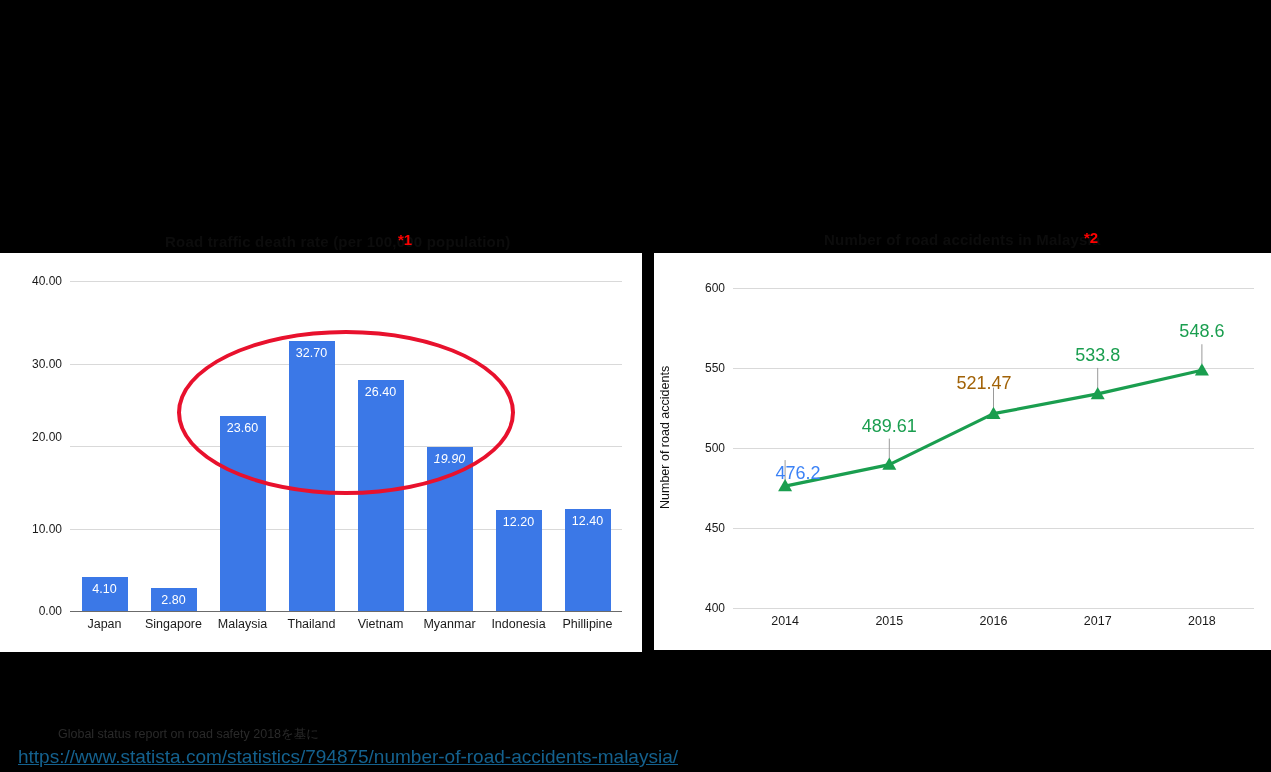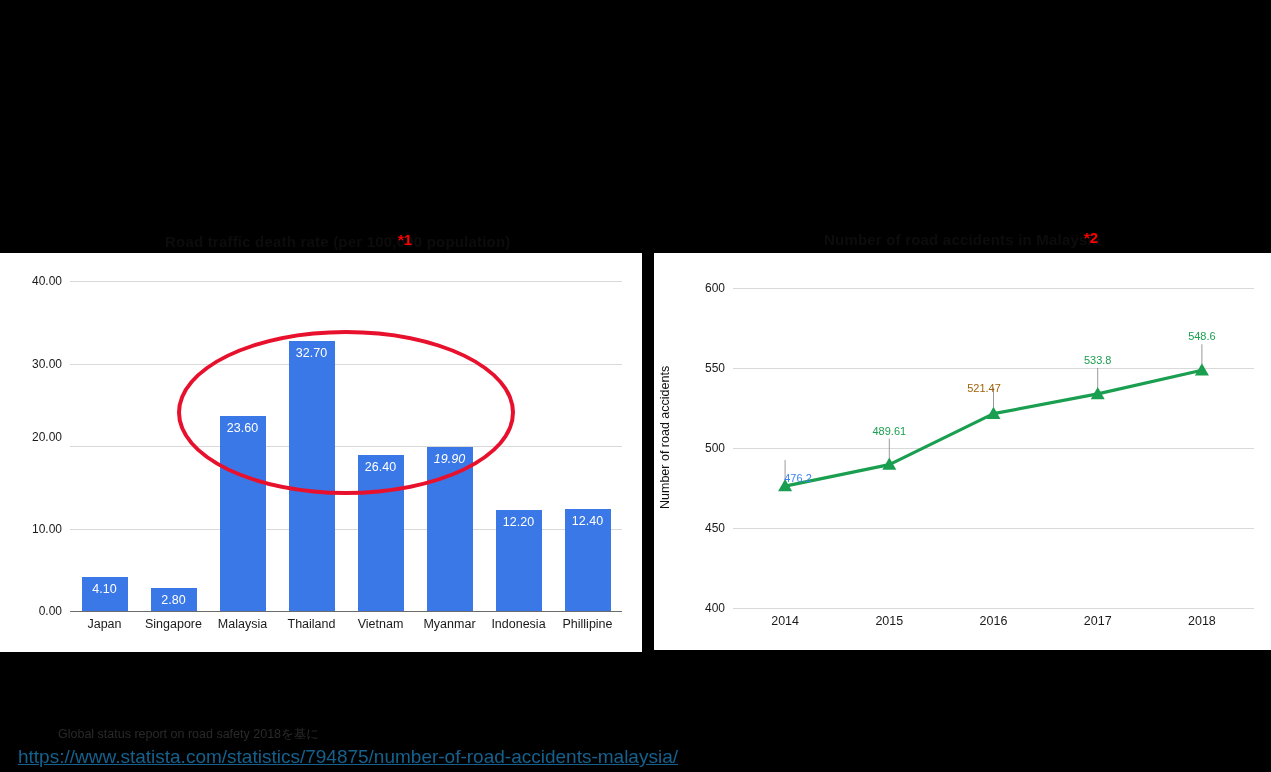--- a/index.html
+++ b/index.html
@@ -109,21 +109,21 @@
   }
 
   
   #line-plot {
     left: 733px; top: 288px; width: 521px; height: 320px;
   }
   #line-svg { position: absolute; inset: 0; overflow: visible; }
   .pt-label {
     position: absolute;
     transform: translate(-50%, -100%);
-    font-size: 11px;
+    font-size: 18px;
     color: #1A9E4F;
     white-space: nowrap;
   }
   #line-xticks .xtick { top: 326px; }
   #ylabel-right {
     position: absolute;
     left: 672px; top: 495px;
     transform-origin: left bottom;
     transform: rotate(-90deg);
     font-size: 12.5px;
@@ -183,21 +183,21 @@
         </div>
         <div class="bar" style="left: 103.5px; height: 23.1px; background: rgb(59, 120, 231);">
           <div class="bar-label" style="color: rgb(255, 255, 255);">2.80</div>
         </div>
         <div class="bar" style="left: 172.5px; height: 194.7px; background: rgb(59, 120, 231);">
           <div class="bar-label" style="color: rgb(255, 255, 255);">23.60</div>
         </div>
         <div class="bar" style="left: 241.5px; height: 269.775px; background: rgb(59, 120, 231);">
           <div class="bar-label" style="color: rgb(255, 255, 255);">32.70</div>
         </div>
-        <div class="bar" style="left: 310.5px; height: 156px; background: rgb(59, 120, 231);">
+        <div class="bar" style="left: 310.5px; height: 231px; background: rgb(59, 120, 231);">
           <div class="bar-label" style="color: rgb(255, 255, 255);">26.40</div>
         </div>
         <div class="bar" style="left: 379.5px; height: 164.175px; background: rgb(59, 120, 231); font-style: italic;">
           <div class="bar-label" style="color: rgb(255, 255, 255);">19.90</div>
         </div>
         <div class="bar" style="left: 448.5px; height: 100.65px; background: rgb(59, 120, 231);">
           <div class="bar-label" style="color: rgb(255, 255, 255);">12.20</div>
         </div>
         <div class="bar" style="left: 517.5px; height: 102.3px; background: rgb(59, 120, 231);">
           <div class="bar-label" style="color: rgb(255, 255, 255);">12.40</div>

